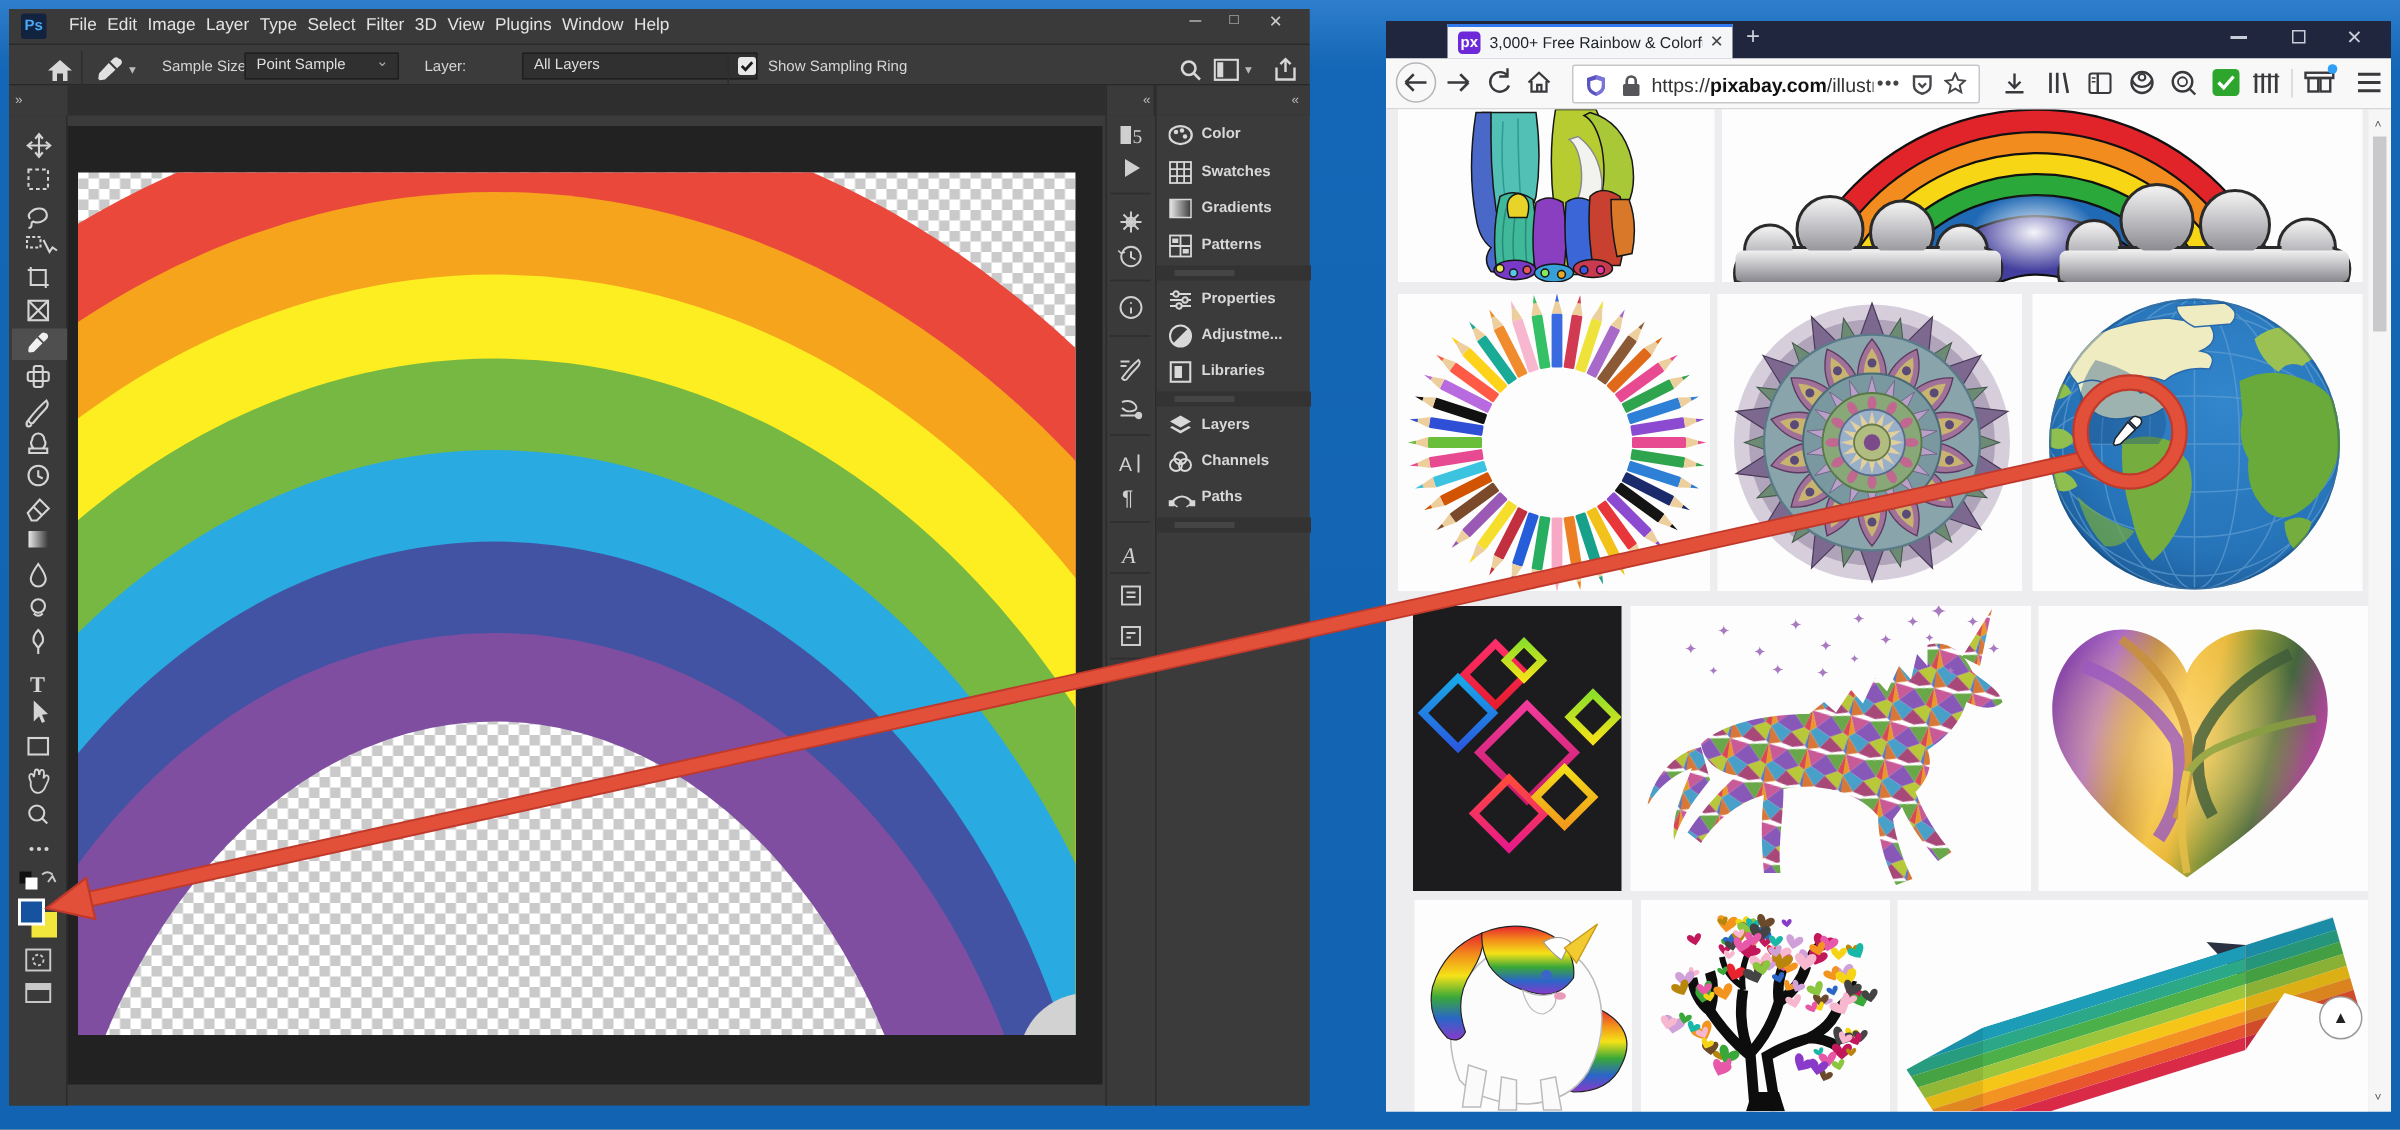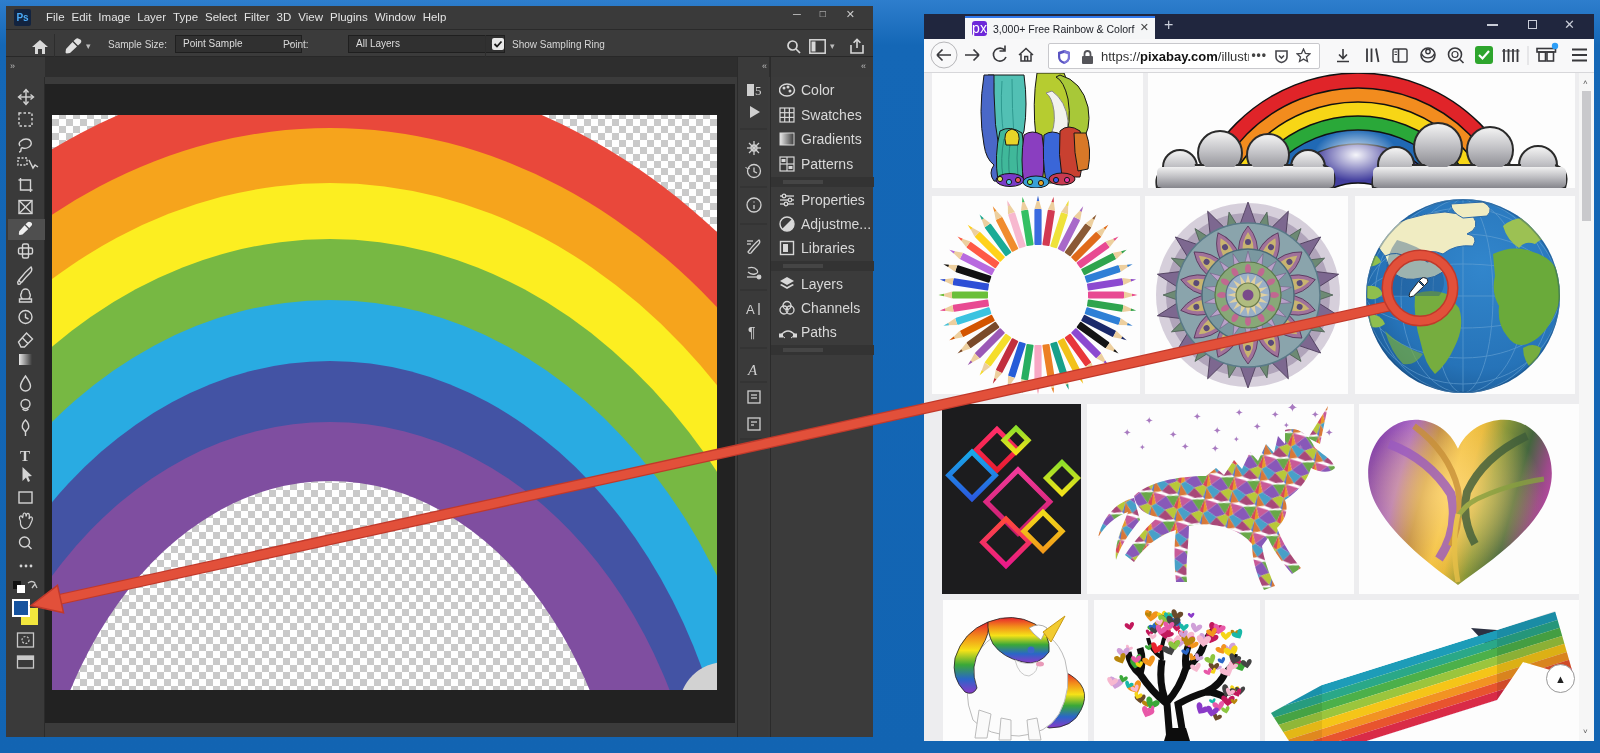--- a/index.html
+++ b/index.html
@@ -16,21 +16,21 @@
 #optbar { left:0; top:23px; width:867px; height:28px; background:#3b3b3b; border-top:1px solid #2a2a2a; border-bottom:1px solid #282828; color:#d6d6d6; font-size:10px; }
 .dd { position:absolute; background:#303030; border:1px solid #1f1f1f; height:18px; color:#dedede; font-size:10px; line-height:16px; padding-left:7px; }
 .dd:after { content:"\2304"; position:absolute; right:6px; top:-2px; color:#aaa; font-size:10px; }
 #tabbar { left:0; top:51px; width:867px; height:20px; background:#2e2e2e; z-index:5; }
 #tab { left:40px; top:0; width:252px; height:20px; background:#3e3e3e; color:#dcdcdc; font-size:9.5px; line-height:20px; padding-left:8px; white-space:nowrap; overflow:hidden; }
 #toolcol { left:0; top:58px; width:39px; height:673px; background:#3a3a3a; border-right:1px solid #2b2b2b; }
 #canvas { left:39px; top:78px; width:690px; height:639px; background:#222222; overflow:hidden; }
 #statusbar { left:39px; top:717px; width:690px; height:14px; background:#3b3b3b; color:#cfcfcf; font-size:10px; }
 #iconstrip { left:731px; top:71px; width:31px; height:660px; z-index:2; background:#3a3a3a; border-left:1px solid #2b2b2b; }
 #panelcol { left:764px; top:71px; width:103px; height:660px; z-index:2; background:#3b3b3b; border-left:1px solid #2b2b2b; }
-.prow { position:absolute; left:0; width:103px; height:24px; color:#d8d8d8; font-size:14px; font-weight:normal; line-height:24px;text-align:center; }
+.prow { position:absolute; left:0; width:103px; height:24px; color:#d8d8d8; font-size:10px; font-weight:bold; line-height:24px;text-align:center; }
 .prow svg { position:absolute; left:8px; top:4px; }
 .prow span { position:absolute; left:30px; }
 
 
 #fx { left:924px; top:14px; width:670px; height:727px; background:#ececee; }
 #fxtitle { left:0; top:0; width:670px; height:25px; background:#20263e; }
 #fxtab { left:41px; top:2px; width:190px; height:23px; background:#f5f6f7; border-top:2px solid #2f78ec; color:#20232a; font-size:10.5px; }
 #fxtoolbar { left:0; top:25px; width:670px; height:34px; background:#f8f8f9; border-bottom:1px solid #d7d7da; }
 #urlbar { left:124px; top:4px; width:272px; height:26px; background:#fff; border:1px solid #c8c8cc; border-radius:2px; }
 #fxcontent { left:0; top:59px; width:655px; height:668px; background:#ededef; overflow:hidden; }
@@ -69,22 +69,22 @@
   <div id="optbar" class="abs">
     <svg class="abs" style="left:24px;top:7px" width="20" height="20" viewBox="0 0 20 20">
         <path d="M10 3 L18 10 L15 10 L15 17 L12 17 L12 12 L8 12 L8 17 L5 17 L5 10 L2 10 Z" fill="#d8d8d8"></path>
       </svg>
     <div class="abs" style="left:48px;top:4px;width:1px;height:24px;background:#2d2d2d"></div>
     <svg class="abs" style="left:58px;top:7px" width="18" height="18" viewBox="0 0 18 18">
         <path d="M15 2 a2.4 2.4 0 0 1 1.5 4.2 L14 8.5 L9.5 4 L12 1.7 A2.4 2.4 0 0 1 15 2 Z M8.5 5 L13 9.5 L6 16 L2.5 16.5 L1.5 15.5 L2 12 Z" fill="#e0e0e0"></path>
       </svg>
     <span class="abs" style="left:80px;top:11px;color:#bbb;font-size:9px">▾</span>
     <span class="abs" style="left:102px;top:9px;">Sample Size:</span>
-    <div class="dd" style="left:169px;top:5px;width:127px;">Point Sample</div>
-    <span class="abs" style="left:277px;top:9px;">Point:</span>
+    <div class="dd" style="left:157px;top:5px;width:103px;">Point Sample</div>
+    <span class="abs" style="left:277px;top:9px;">Layer:</span>
     <div class="dd" style="left:314px;top:5px;width:157px;margin-left:28px;">All Layers</div>
     <div class="abs" style="left:479px;top:5px;width:1px;height:24px;background:#2d2d2d"></div>
     <svg class="abs" style="left:486px;top:8px" width="12" height="12" viewBox="0 0 12 12">
         <rect width="12" height="12" rx="2" fill="#e8e8e8"></rect>
         <path d="M2.5 6 L5 8.5 L9.5 3.5" stroke="#1a1a1a" stroke-width="1.8" fill="none"></path>
       </svg>
     <span class="abs" style="left:506px;top:9px;text-align:right;">Show Sampling Ring</span>
     <svg class="abs" style="left:780px;top:9px" width="16" height="16" viewBox="0 0 16 16">
         <circle cx="6.5" cy="6.5" r="4.5" fill="none" stroke="#d8d8d8" stroke-width="1.7"></circle>
         <line x1="10" y1="10" x2="14" y2="14" stroke="#d8d8d8" stroke-width="1.7"></line>
@@ -414,21 +414,21 @@
     <div class="abs" style="left:0;top:268px;width:103px;height:10px;background:#333"></div>
     <div class="abs" style="left:12px;top:103px;width:40px;height:4px;background:#454545"></div>
     <div class="abs" style="left:12px;top:187px;width:40px;height:4px;background:#454545"></div>
     <div class="abs" style="left:12px;top:271px;width:40px;height:4px;background:#454545"></div>
   </div>
 </div>
 
 <div id="fx" class="abs">
   <div id="fxtitle" class="abs">
     <div id="fxtab" class="abs">
-      <div class="abs" style="left:7px;top:3px;width:15px;height:15px;background:#6d28d9;border-radius:3px;color:#fff;font-size:14px;font-weight:normal;text-align:center;line-height:15px;">px</div>
+      <div class="abs" style="left:7px;top:3px;width:15px;height:15px;background:#6d28d9;border-radius:3px;color:#fff;font-size:10px;font-weight:bold;text-align:center;line-height:15px;">px</div>
       <span class="abs" style="left:28px;top:5px;white-space:nowrap;width:142px;overflow:hidden;display:inline-block">3,000+ Free Rainbow &amp; Colorfu</span>
       <span class="abs" style="right:6px;top:3px;color:#444;font-size:11px;">✕</span>
     </div>
     <span class="abs" style="left:240px;top:2px;color:#cdd1dc;font-size:16px;">+</span>
     <div class="abs" style="right:96px;top:10px;width:11px;height:1.5px;background:#c9cdd8;"></div>
     <div class="abs" style="right:57px;top:6px;width:9px;height:9px;border:1.5px solid #c9cdd8;"></div>
     <span class="abs" style="right:19px;top:3px;color:#c9cdd8;font-size:13px;">✕</span>
   </div>
   <div id="fxtoolbar" class="abs">
     <svg width="670" height="34" viewBox="0 0 670 34">

